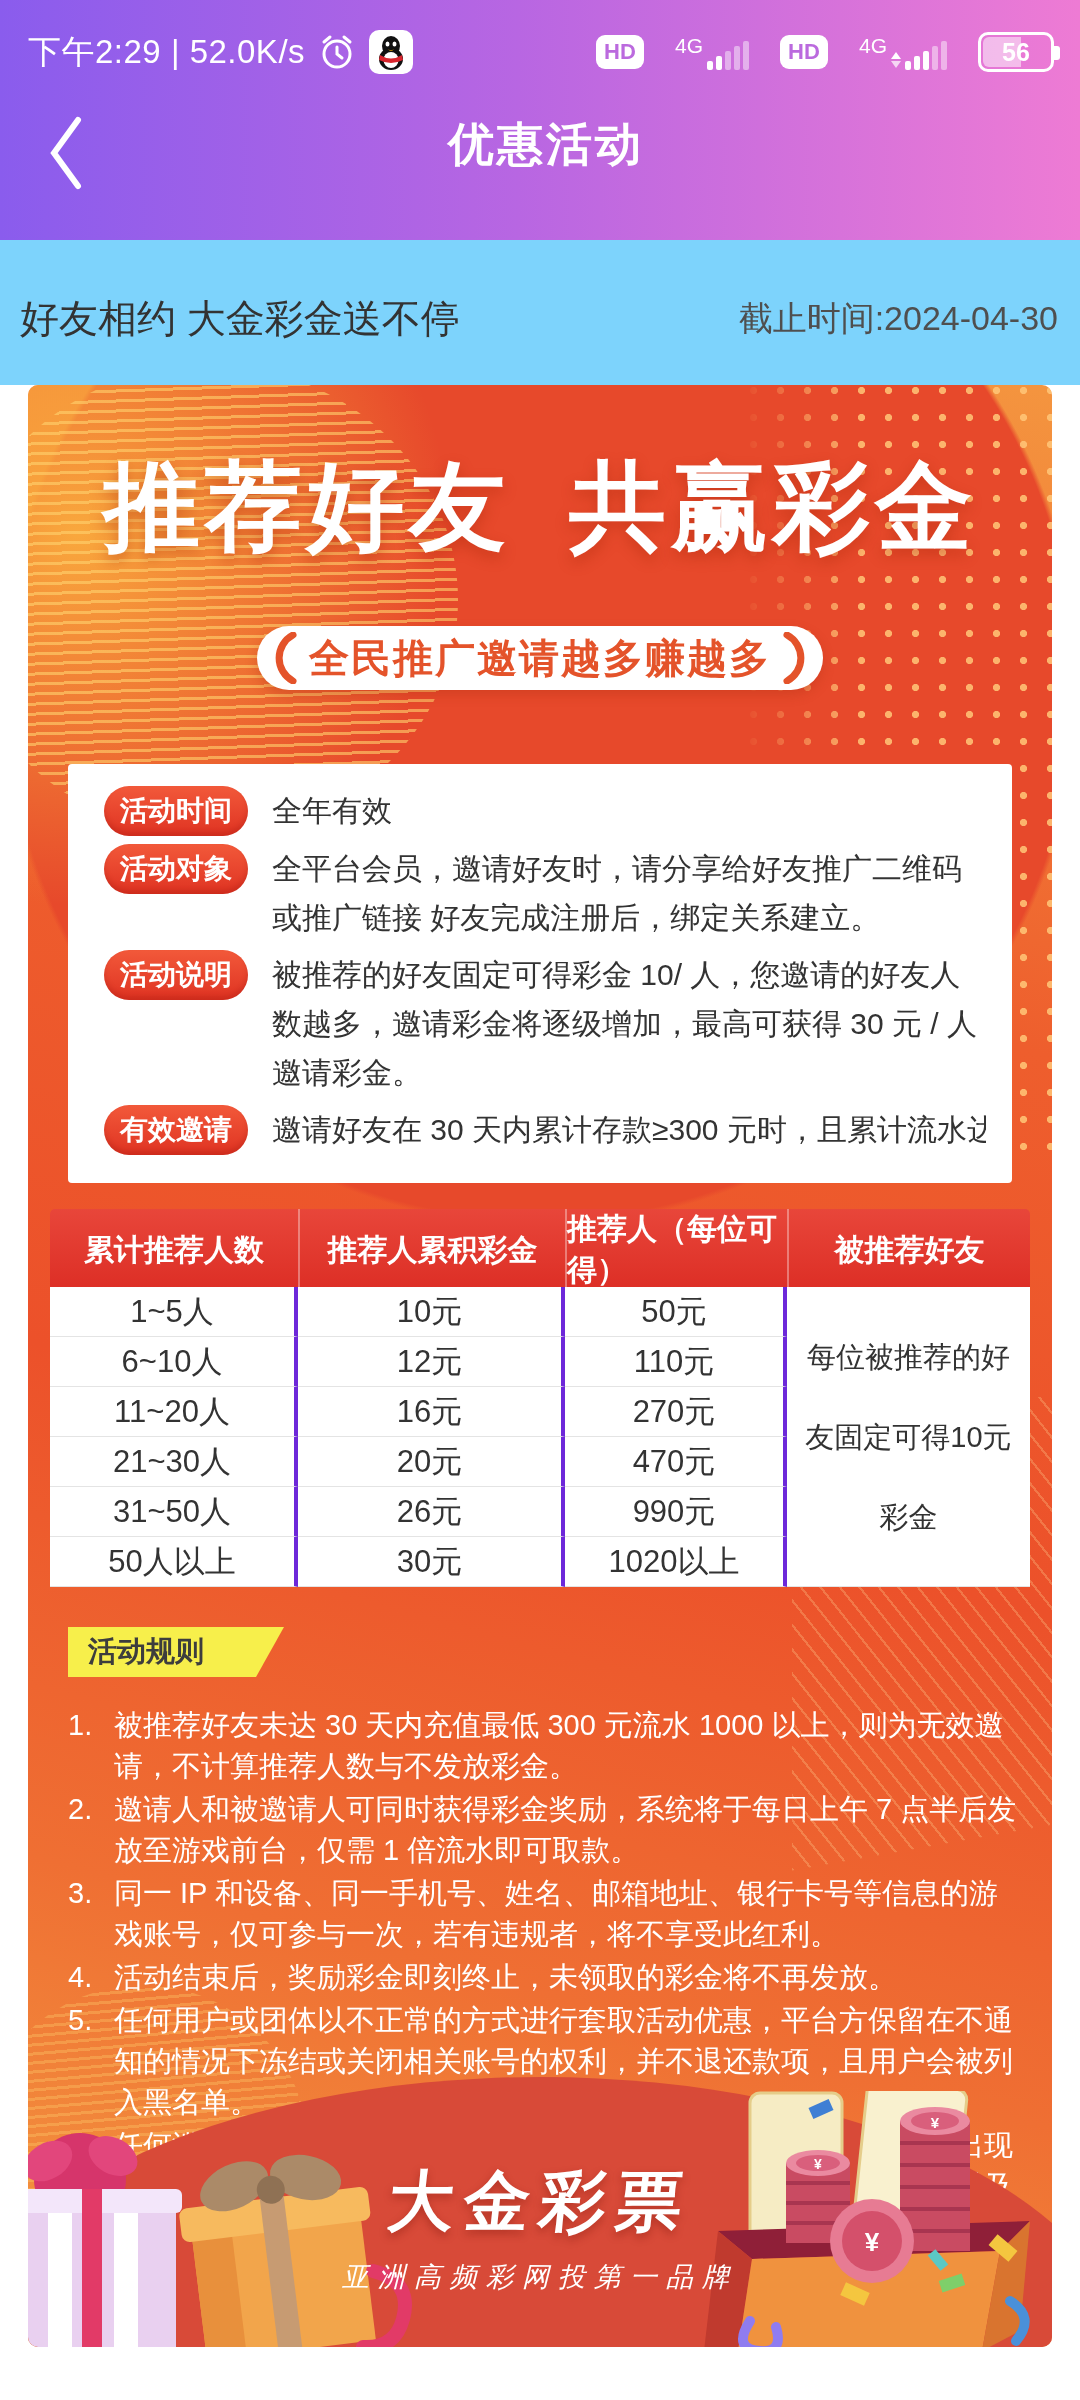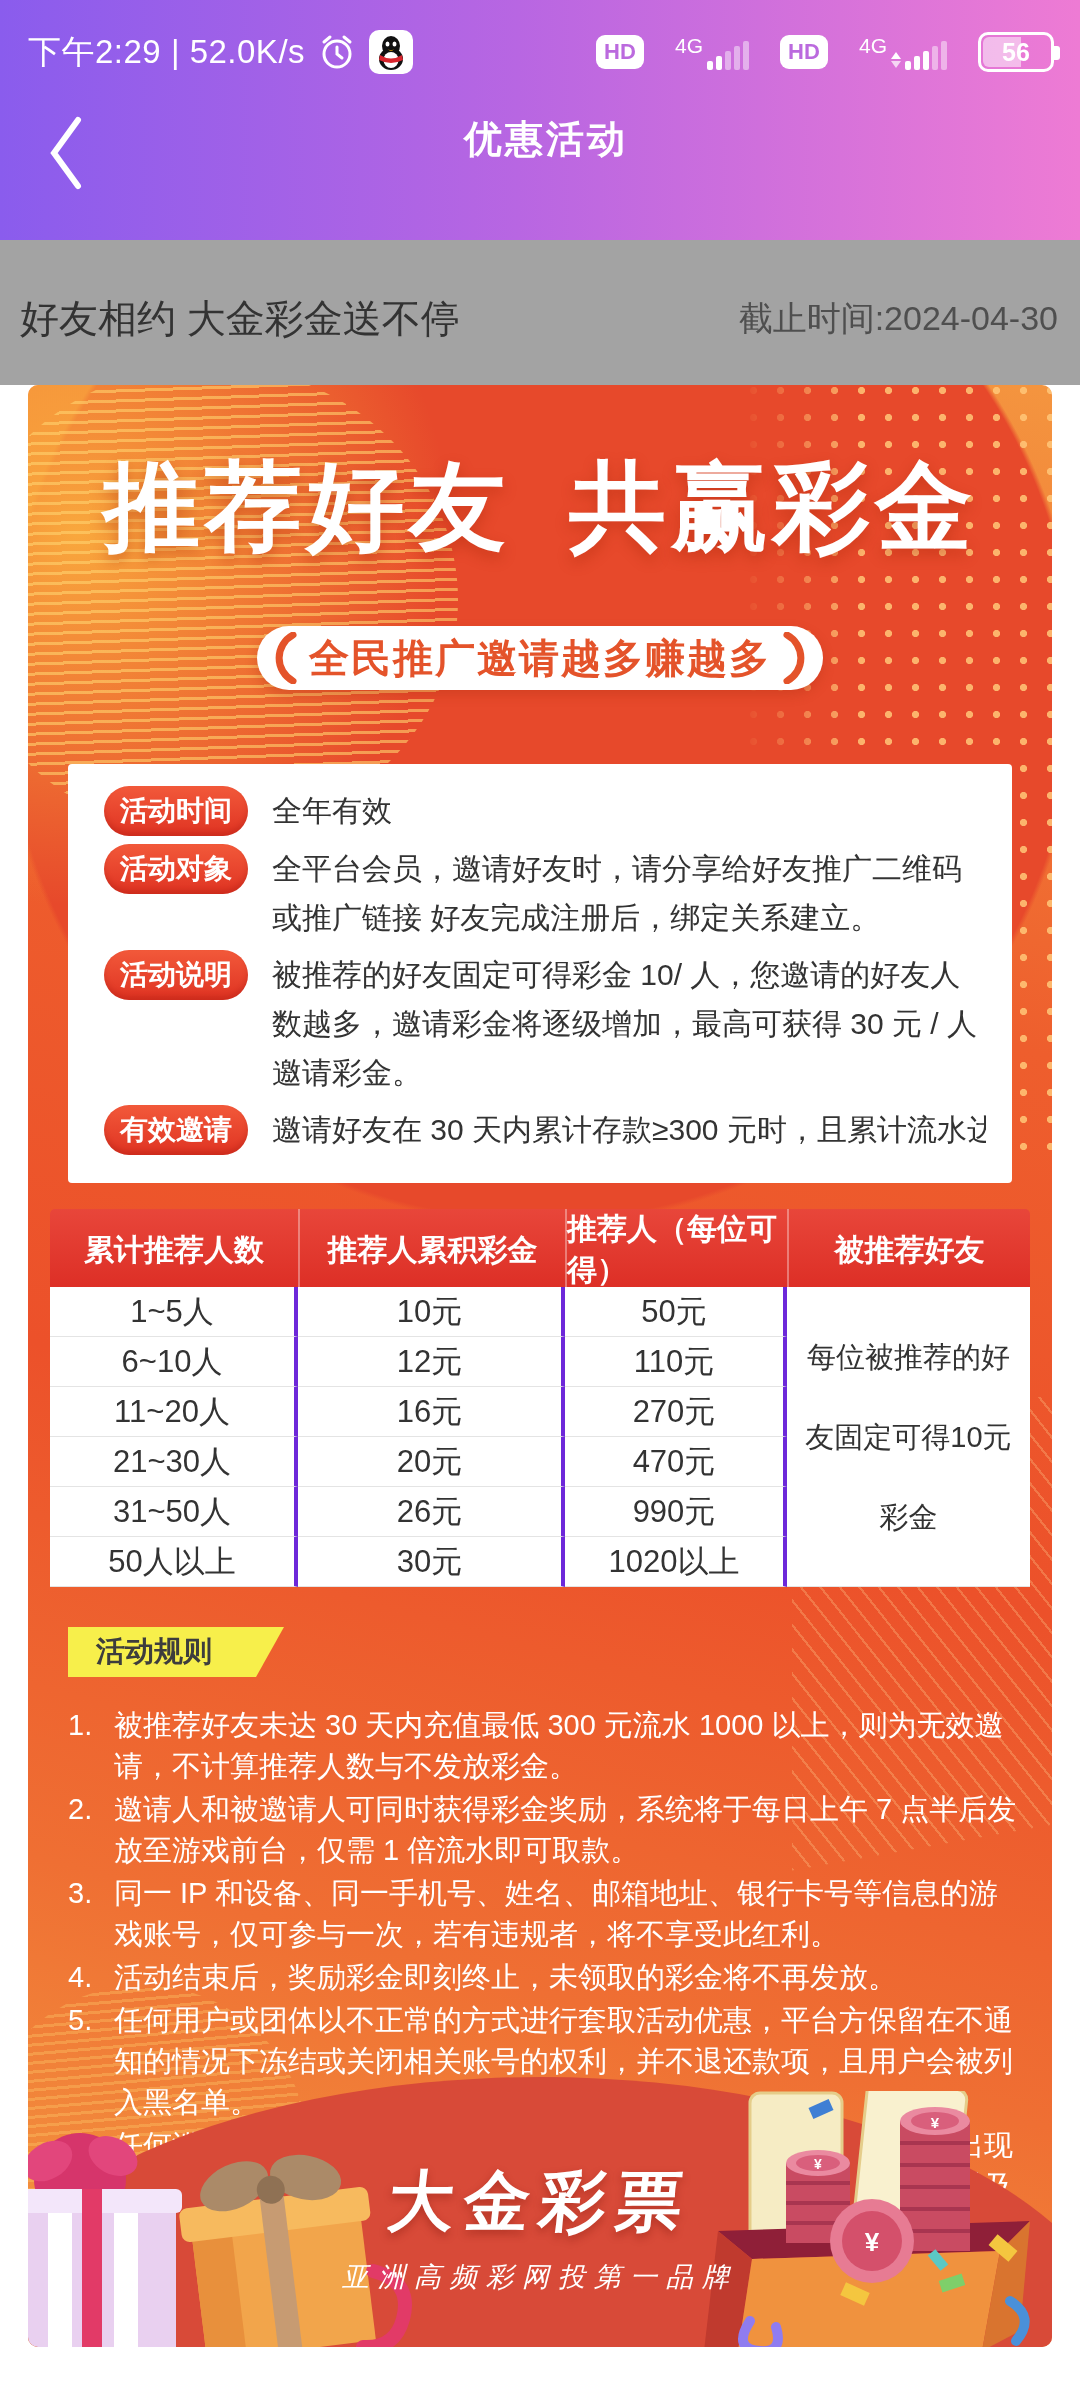--- a/index.html
+++ b/index.html
@@ -27,24 +27,24 @@
   .updown .up { border-bottom:7px solid #fff; }
   .updown .dn { border-top:7px solid rgba(255,255,255,.7); }
   .battery { position:relative; width:76px; height:40px; border:3px solid #fff; border-radius:10px;
     display:flex; align-items:center; justify-content:center; }
   .battery::after { content:""; position:absolute; right:-9px; top:11px; width:6px; height:14px; background:#fff; border-radius:0 3px 3px 0; }
   .battery .fill { position:absolute; left:2px; top:2px; bottom:2px; width:54%; background:rgba(255,255,255,.5); border-radius:6px 0 0 6px; }
   .battery .pct { position:relative; font-size:25px; font-weight:bold; }
 
   .nav-row { position:relative; height:150px; }
   .back-btn { position:absolute; left:40px; top:34px; width:52px; height:82px; cursor:pointer; }
-  .nav-title { position:absolute; left:12px; right:0; top:36px; text-align:center; font-size:38px; font-weight:600; letter-spacing:3px; }
+  .nav-title { position:absolute; left:12px; right:0; top:36px; text-align:center; font-size:46px; font-weight:600; letter-spacing:3px; }
 
   
-  .sub-header { position:absolute; top:240px; left:0; width:1080px; height:145px; background:#a3a3a3;
+  .sub-header { position:absolute; top:240px; left:0; width:1080px; height:145px; background:#7dd3fc;
     display:flex; align-items:center; justify-content:space-between; padding:12px 22px 0 20px; }
   .sub-title { font-size:39px; color:#333; }
   .sub-deadline { font-size:34px; color:#4f4f4f; }
 
   
   .banner { position:absolute; top:385px; left:28px; width:1024px; height:1962px; border-radius:10px; overflow:hidden;
     background:
       radial-gradient(circle 540px at 50% 300px, #e7492b 0%, #e7492b 99%, rgba(231,73,43,0) 100%),
       linear-gradient(195deg,#f4953f 0%,#ee5e2d 30%,#ec512a 55%,#ef6f33 78%,#f49c41 100%); }
   .deco { position:absolute; z-index:1; pointer-events:none; }
@@ -86,21 +86,21 @@
   .th { display:flex; align-items:center; justify-content:center; }
   .th + .th { border-left:2px solid rgba(255,255,255,.35); }
   .tbody { display:grid; grid-template-columns:248px 267px 222px 243px; grid-auto-rows:50px; background:#fff;
     font-size:31px; color:#333; }
   .td { display:flex; align-items:center; justify-content:center; border-bottom:1px solid #e4e4e4; }
   .td.c1,.td.c2,.td.c3 { border-right:4px solid #6d28d9; }
   .td-merged { grid-column:4; grid-row:1 / 7; display:flex; align-items:center; justify-content:center; text-align:center;
     font-size:29px; color:#333; line-height:80px; padding:0 8px; border-bottom:1px solid #e4e4e4; }
 
   .rules-tag { margin:40px 0 0 40px; width:216px; height:50px; background:#f7ef4b; color:#3d3d3d;
-    font-size:29px; font-weight:bold; display:flex; align-items:center; padding-left:28px;
+    font-size:29px; font-weight:bold; display:flex; align-items:center; padding-left:20px;
     clip-path:polygon(0 0,100% 0,calc(100% - 28px) 100%,0 100%); }
   .rules { margin:28px 30px 0 40px; }
   .rule { display:flex; margin-bottom:2px; color:#fff; font-size:29px; line-height:41px; }
   .rule .num { flex:0 0 46px; }
   .rule .rtext { flex:1; }
 
   
   .bottom-art { position:absolute; left:0; right:0; bottom:0; height:240px; z-index:3; }
   .red-oval { position:absolute; bottom:-310px; left:50%; transform:translateX(-50%); width:1180px; height:580px;
     background:#d84a38; border-radius:50%; }

